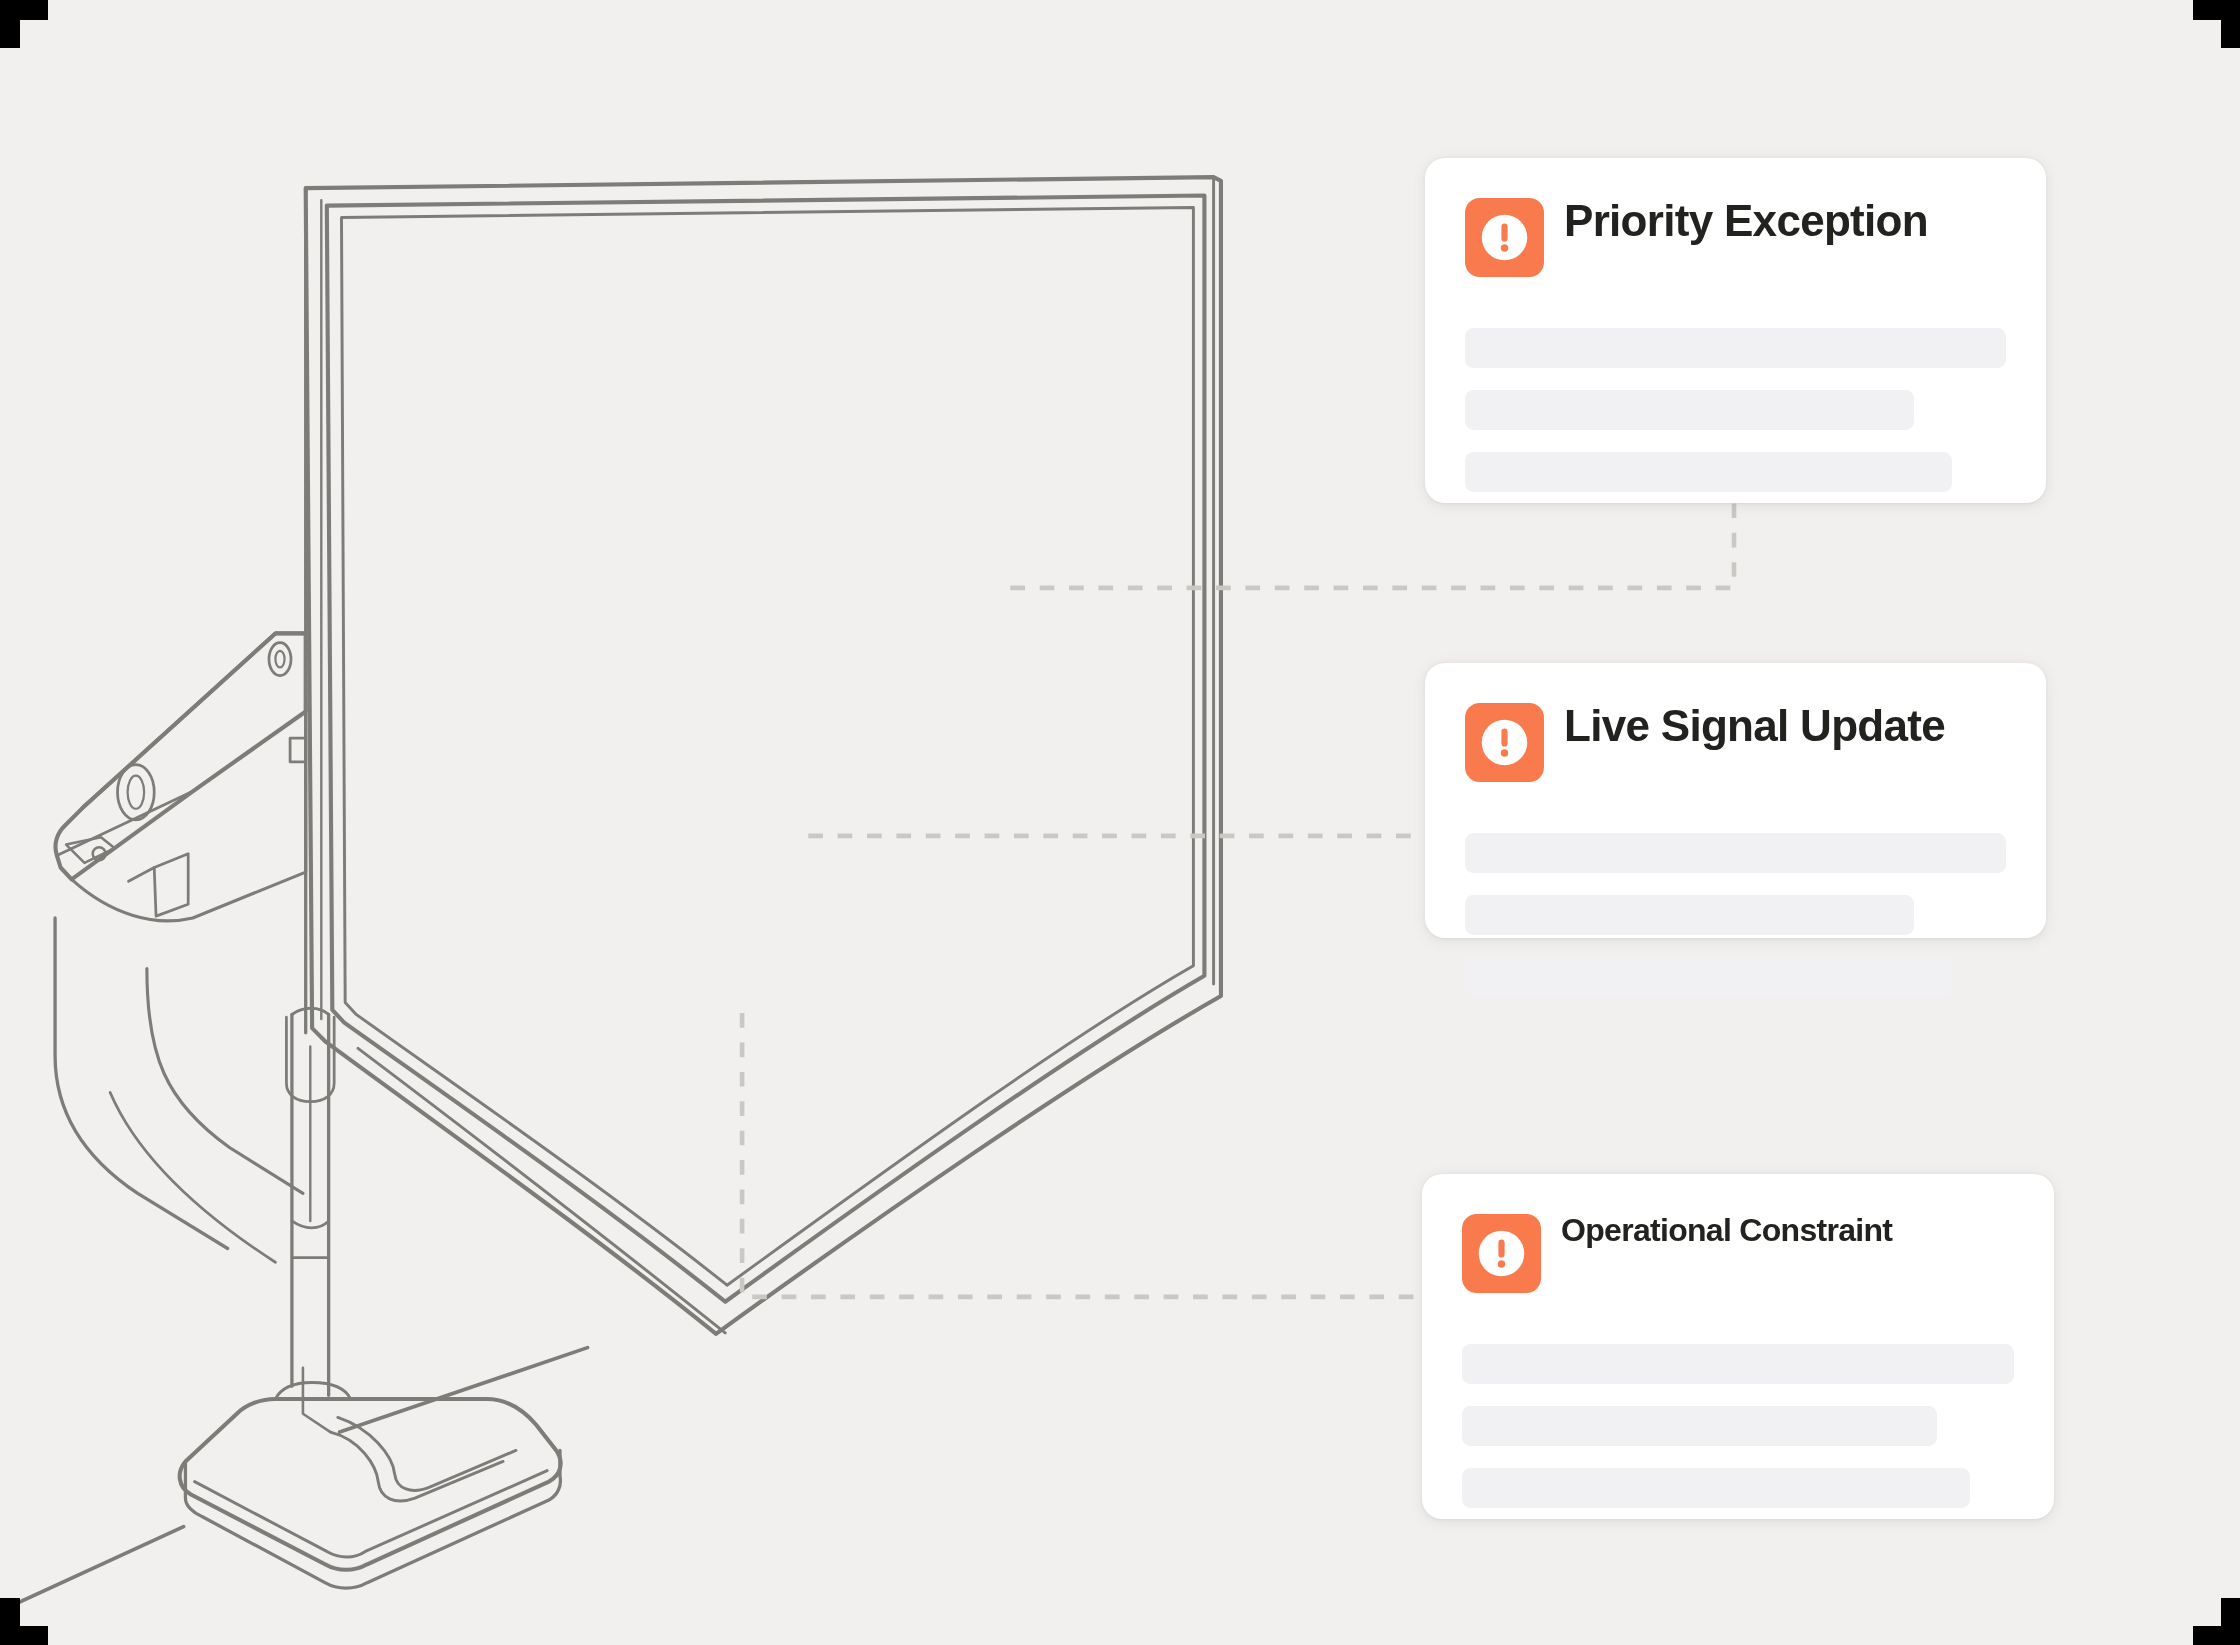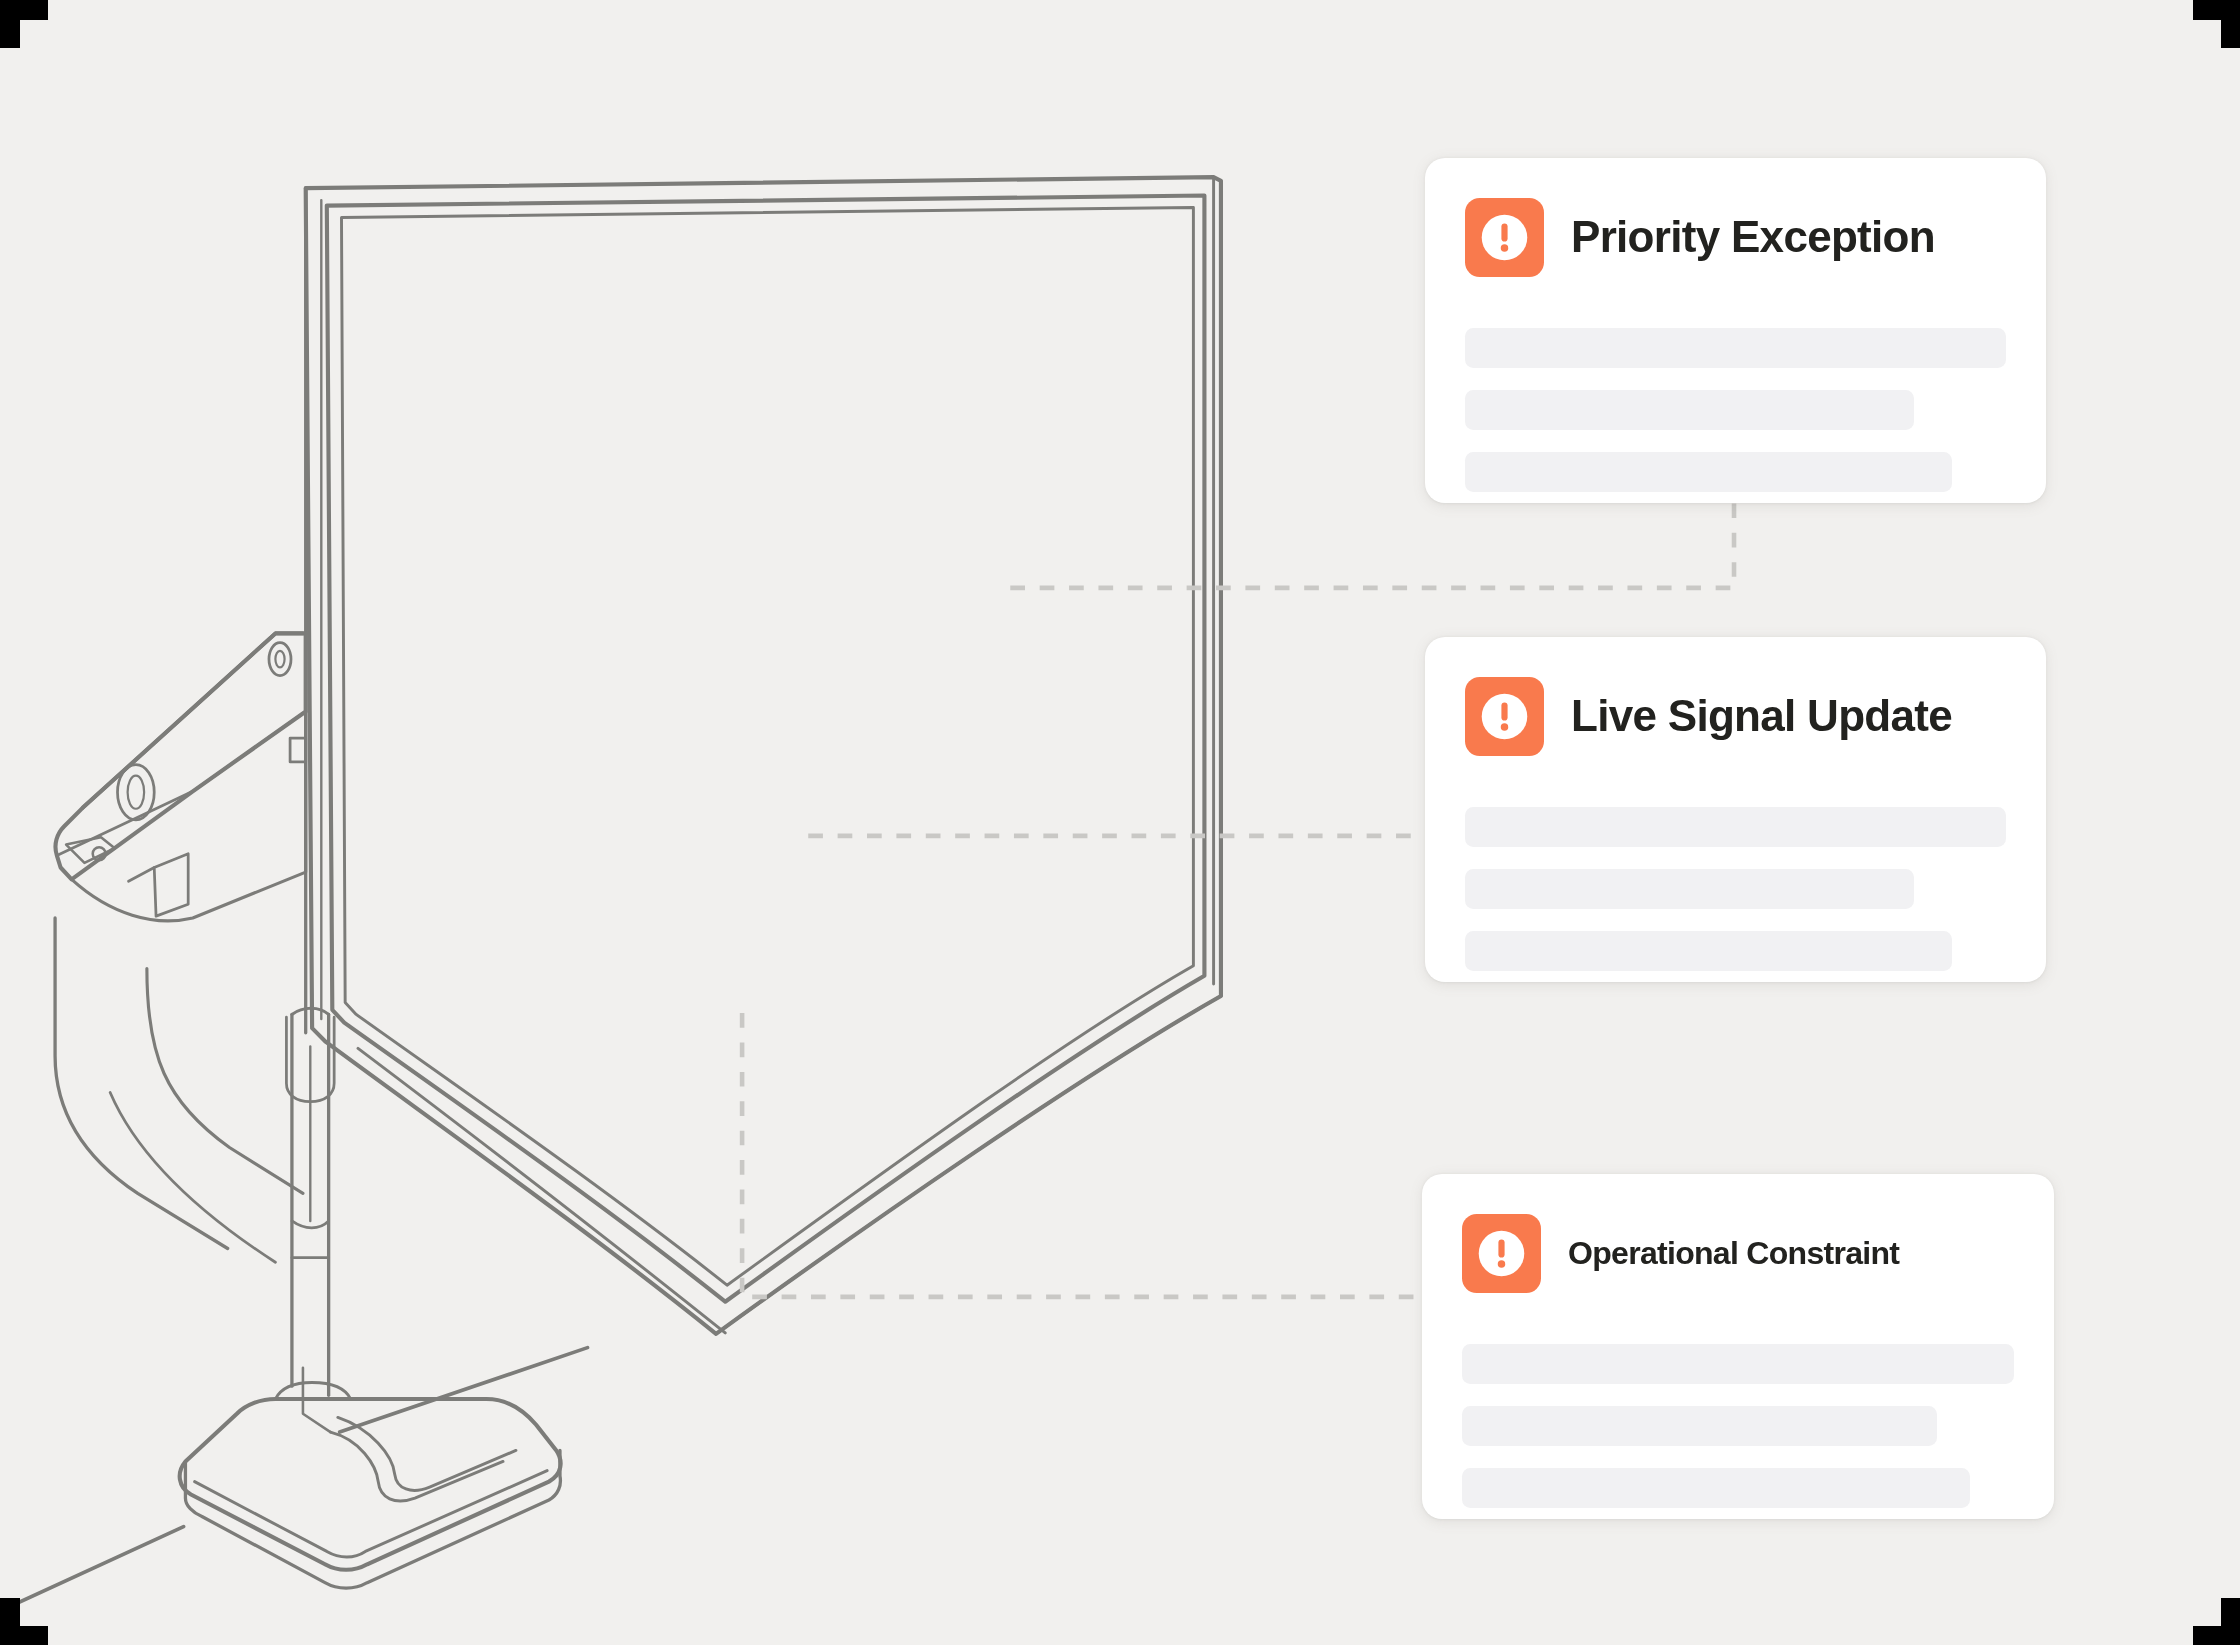--- a/index.html
+++ b/index.html
@@ -79,22 +79,21 @@
     position: absolute;
     background: #ffffff;
     border-radius: 20px;
     box-shadow: 0 2.8px 13px rgba(120,118,112,0.13),
                 0 0.9px 2.8px rgba(120,118,112,0.10);
     box-sizing: border-box;
     z-index: 20;
   }
   .card-header {
     display: flex;
-    align-items: center;
-    gap: 27px;
+    gap: 20px;
   }
   .alert-icon {
     width: 79px;
     height: 79px;
     border-radius: 14.7px;
     background: #f97a4d;
     flex: 0 0 auto;
     display: flex;
     align-items: center;
     justify-content: center;
@@ -124,23 +123,23 @@
     top: 158px;
     width: 621px;
     height: 345px;
     padding: 40px 40px 39px 40px;
   }
   #card-priority-exception .skeletons { margin-top: 51px; }
 
   
   #card-live-signal-update {
     left: 1425px;
-    top: 637px;
+    top: 663px;
     width: 621px;
-    height: 345px;
+    height: 275px;
     padding: 40px 40px 39px 40px;
   }
   #card-live-signal-update .skeletons { margin-top: 51px; }
 
   
   #card-operational-constraint {
     left: 1422px;
     top: 1174px;
     width: 632px;
     height: 345px;

